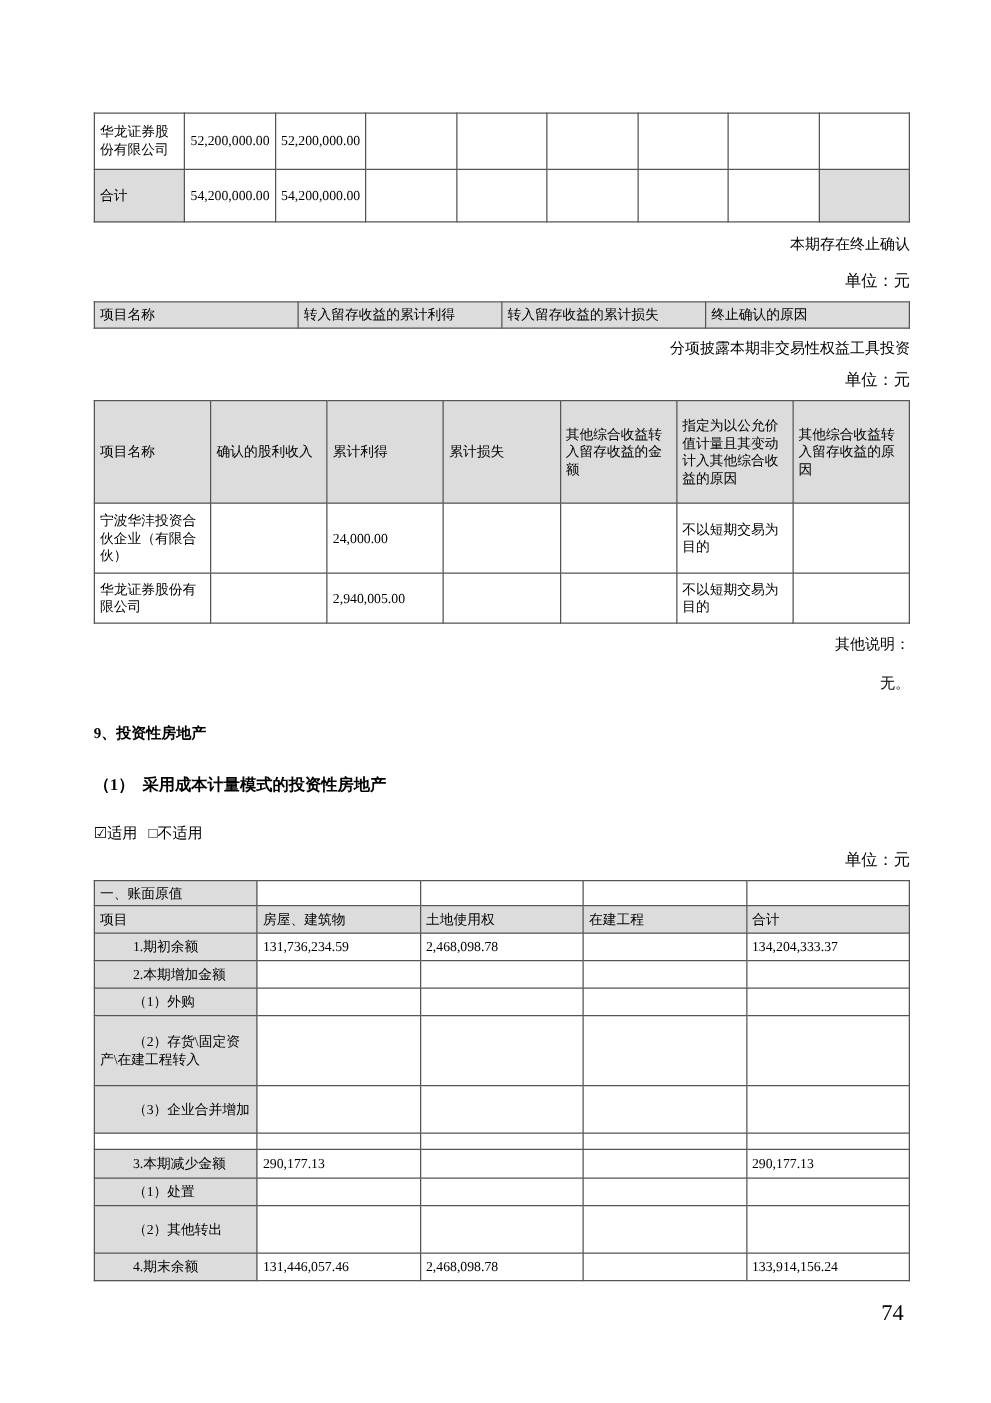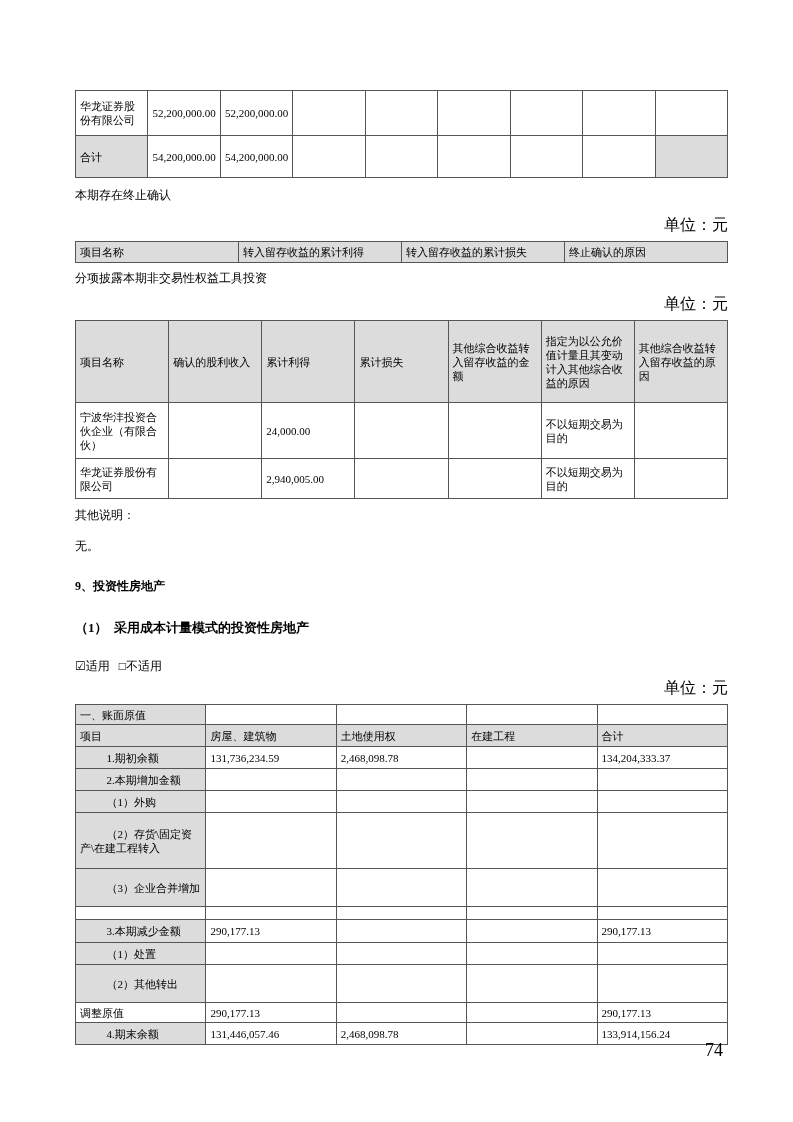--- a/index.html
+++ b/index.html
@@ -31,22 +31,22 @@
 
   
   .t3 { margin-top:8px; }
   .t3 td { padding:1px 7px; }
 
   
   .t4 { margin-top:8px; }
   .t4 td { font-size:11.5px; padding:1px 5px; }
   .t4 td.sub { text-indent:2.4em; }
 
-  .body-text { font-size:12px; line-height:16px; margin-top:9px; }
-  .unit { font-size:16px; line-height:16px; text-align:right; }
+  .body-text { font-size:12px; line-height:16px; margin-top:9px;text-align:right; }
+  .unit { font-size:13px; line-height:16px; text-align:right; }
   .unit-1 { margin-top:14px; }
   .unit-2 { margin-top:10px; }
   .unit-3 { margin-top:6px; }
   .note-split { margin-top:7px; }
   .other-note-label { margin-top:8px; }
   .other-note-value { margin-top:15px; }
   .section-heading { font-size:12px; line-height:20px; font-weight:bold; margin-top:22px; }
   .section-subheading { font-size:13px; line-height:17px; font-weight:bold; margin-top:23px; white-space:pre-wrap; }
   .checkbox-line { font-size:12px; line-height:16px; margin-top:22px; }
   .checkbox-item { margin-right:6px; }
@@ -218,27 +218,20 @@
           <td class="num"></td>
           <td class="num"></td>
         </tr>
         <tr style="height:38px;padding-left:28px;">
           <td class="gray sub">（2）其他转出</td>
           <td class="num"></td>
           <td class="num"></td>
           <td class="num"></td>
           <td class="num"></td>
         </tr>
-        <tr style="height:20px;">
-          <td>调整原值</td>
-          <td class="num">290,177.13</td>
-          <td class="num"></td>
-          <td class="num"></td>
-          <td class="num">290,177.13</td>
-        </tr>
         <tr style="height:22px;">
           <td class="gray sub">4.期末余额</td>
           <td class="num">131,446,057.46</td>
           <td class="num">2,468,098.78</td>
           <td class="num"></td>
           <td class="num">133,914,156.24</td>
         </tr>
       </tbody>
     </table>
 

